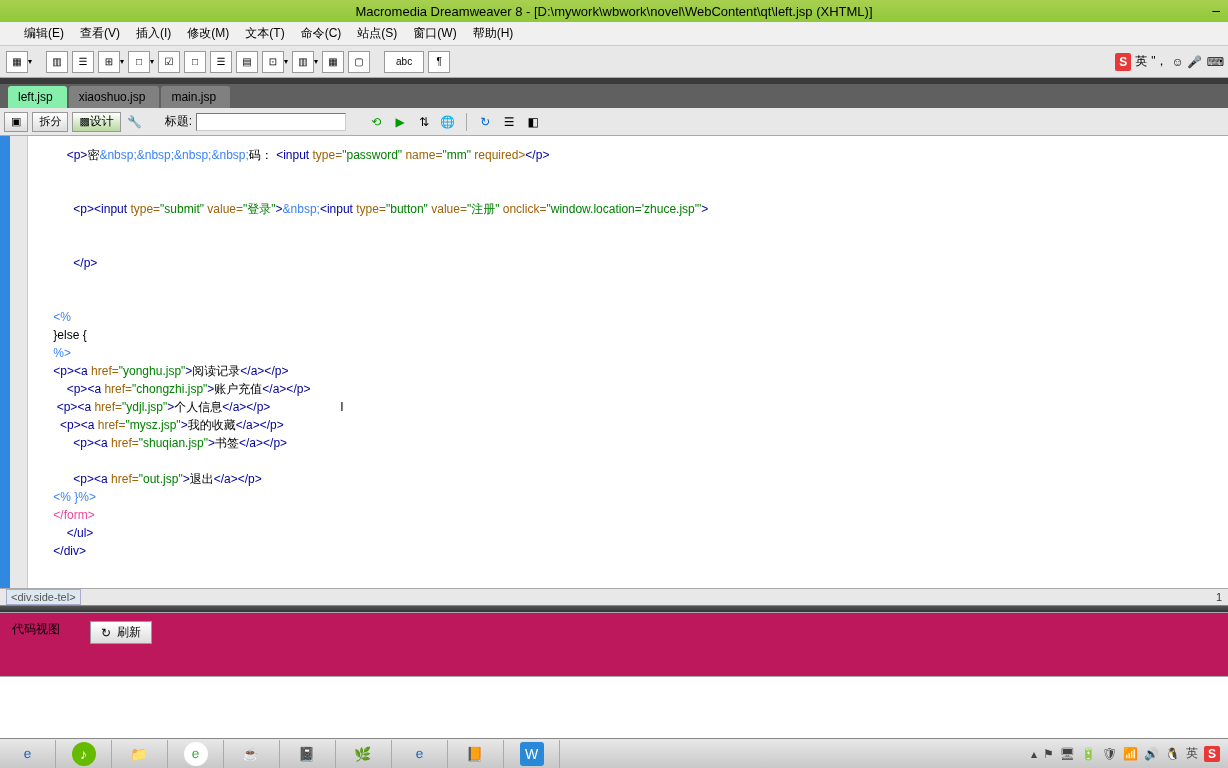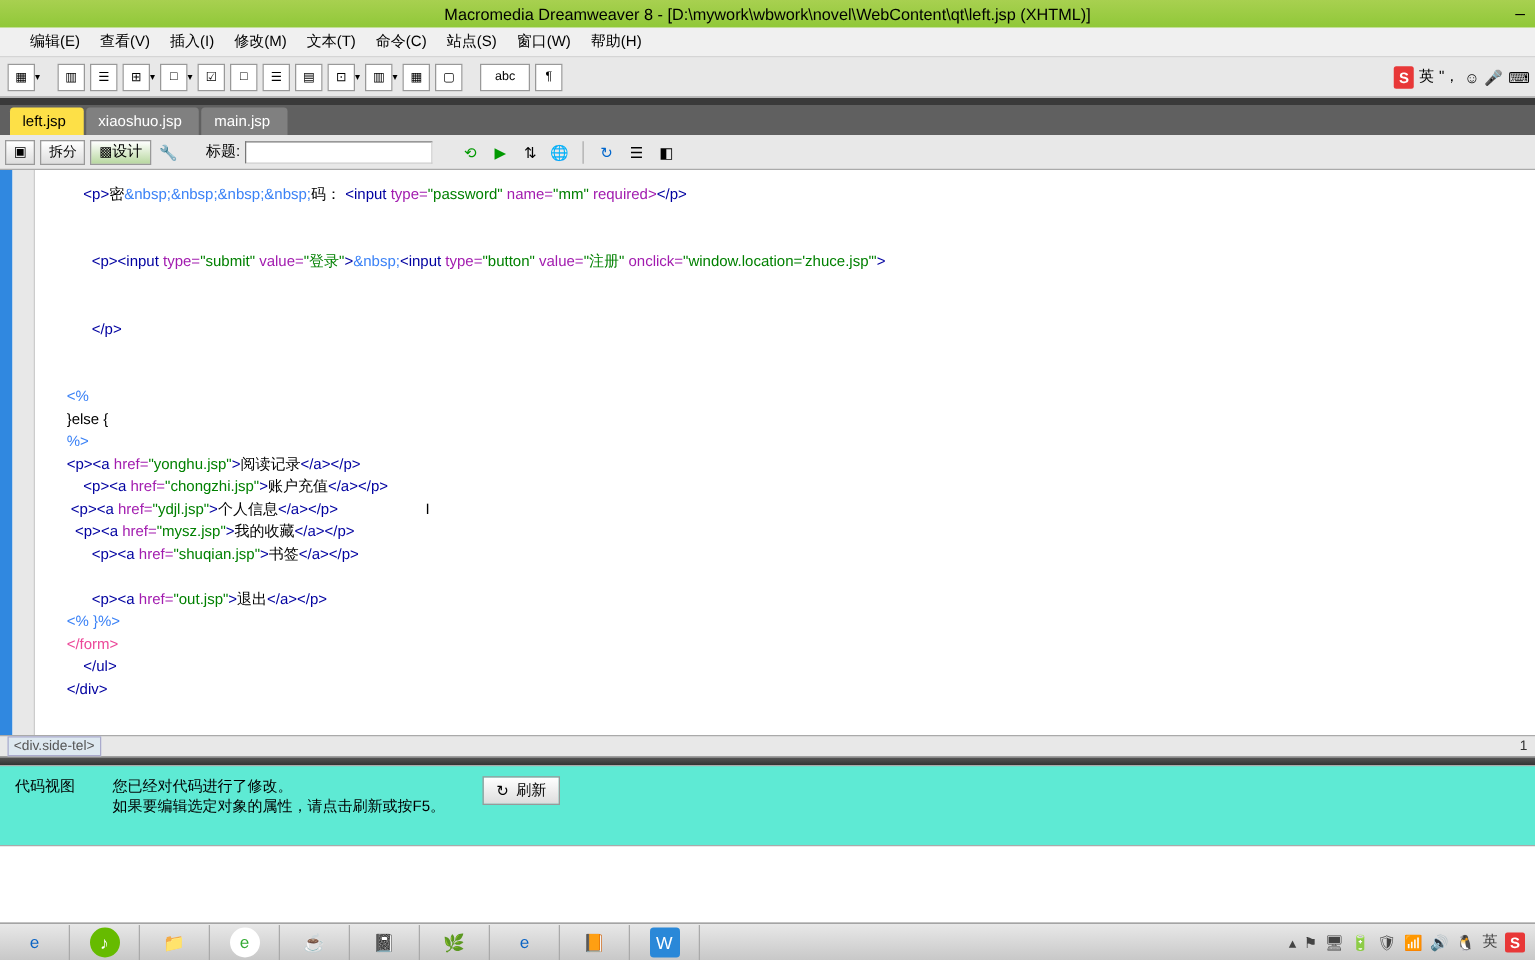--- a/index.html
+++ b/index.html
@@ -15,49 +15,49 @@
 .insertbar { height: 32px; background: #e8e8e8; display: flex; align-items: center; padding: 0 4px; border-bottom: 1px solid #aaa; position: relative; }
 .insertbar .icon-btn { width: 22px; height: 22px; border: 1px solid #999; background: #fff; margin: 0 2px; display: flex; align-items: center; justify-content: center; font-size: 10px; }
 .insertbar .dropdown-caret { font-size: 8px; margin: 0 2px 0 -2px; }
 .insertbar .sep { width: 10px; }
 .insertbar .right-side { position: absolute; right: 4px; display: flex; align-items: center; gap: 4px; }
 .insertbar .sogou { background: #e83838; color: #fff; padding: 2px 4px; border-radius: 2px; font-weight: bold; }
 
 .darkbar { height: 6px; background: #3a3a3a; }
 
 .doc-tabs { height: 24px; background: #606060; display: flex; align-items: flex-end; padding-left: 8px; }
-.doc-tab { padding: 4px 14px 4px 10px; background: #808080; color: #ffffff; margin-right: 2px; border-radius: 3px 3px 0 0; font-size: 12px; cursor: default; }
-.doc-tab.active { background: #fde047; color: #000; }
+.doc-tab { padding: 4px 14px 4px 10px; background: #808080; color: #000000; margin-right: 2px; border-radius: 3px 3px 0 0; font-size: 12px; cursor: default; }
+.doc-tab.active { background: #86efac; color: #000; }
 
 .doc-toolbar { height: 28px; background: #e8e8e8; display: flex; align-items: center; padding: 0 4px; border-bottom: 1px solid #aaa; gap: 4px; }
 .doc-toolbar .tb-btn { height: 20px; padding: 0 6px; border: 1px solid #999; background: linear-gradient(#fff, #ddd); display: flex; align-items: center; font-size: 11px; cursor: default; }
 .doc-toolbar .tb-btn.active { background: linear-gradient(#fff, #b8d8a0); }
 .doc-toolbar .title-input { width: 150px; height: 18px; border: 1px inset #ccc; background: #fff; }
 .doc-toolbar .tb-icon { width: 20px; height: 20px; border: 1px solid transparent; display: flex; align-items: center; justify-content: center; }
 .doc-toolbar .tb-sep { width: 1px; height: 18px; background: #aaa; margin: 0 4px; }
 
 .code-area { display: flex; height: 452px; background: #fff; font-family: "Courier New", monospace; font-size: 14px; }
 .gutter-blue { width: 10px; background: #3088e0; }
 .gutter-grey { width: 18px; background: #e8e8e8; border-right: 1px solid #ccc; }
 .code-content { flex: 1; padding: 10px 12px; white-space: pre; overflow: hidden; line-height: 18px; color: #000; }
 .code-content .tag { color: #0000a0; }
-.code-content .attr { color: #a21caf; }
+.code-content .attr { color: #a16207; }
 .code-content .str { color: #008000; }
 .code-content .ent { color: #3b82f6; }
 .code-content .txt { color: #000; }
 .code-content .br { color: #ec4899; }
 .cursor-caret { color: #000; margin-left: 70px; }
 
 .tag-selector { height: 18px; background: #e8e8e8; border-top: 1px solid #aaa; border-bottom: 1px solid #888; display: flex; align-items: center; padding: 0 6px; justify-content: space-between; }
 .tag-selector .path { color: #555; font-size: 11px; background: #dde8f0; padding: 1px 4px; border: 1px solid #aac; }
 .tag-selector .line-num { font-size: 11px; color: #333; }
 
 .panel-header { height: 6px; background: linear-gradient(#555,#333); }
 
-.properties { height: 64px; background: #5eead4; border-top: 1px solid #aaa; display: flex; align-items: flex-start; padding: 8px 12px; gap: 30px; }
+.properties { height: 64px; background: #be185d; border-top: 1px solid #aaa; display: flex; align-items: flex-start; padding: 8px 12px; gap: 30px; }
 .properties .left-label { font-size: 12px; }
 .properties .msg { font-size: 12px; line-height: 16px; }
 .properties .refresh-btn { display: flex; align-items: center; gap: 6px; padding: 2px 10px; border: 1px solid #999; background: linear-gradient(#fff,#ddd); }
 
 .whitegap { height: 92px; background: #fff; border-top: 1px solid #aaa; }
 
 .taskbar { position: absolute; bottom: 0; left: 0; right: 0; height: 30px; background: linear-gradient(#e8e8e8,#c8c8c8); display: flex; align-items: center; border-top: 1px solid #888; }
 .taskbar .tb-item { width: 56px; height: 28px; border-right: 1px solid #aaa; display: flex; align-items: center; justify-content: center; }
 .taskbar .tb-item .ico { width: 24px; height: 24px; border-radius: 3px; display: flex; align-items: center; justify-content: center; font-size: 14px; }
 .taskbar .tray { margin-left: auto; display: flex; align-items: center; gap: 6px; padding-right: 8px; color: #444; font-size: 12px; }
@@ -173,24 +173,20 @@
 
 <div class="tag-selector">
   <span class="path">&lt;div.side-tel&gt;</span>
   <span class="line-num">1</span>
 </div>
 
 <div class="panel-header"></div>
 
 <div class="properties">
   <div class="left-label">代码视图</div>
-  <div class="msg">
-    <div>您已经对代码进行了修改。</div>
-    <div>如果要编辑选定对象的属性，请点击刷新或按F5。</div>
-  </div>
   <div class="refresh-btn">
     <span>↻</span>
     <span>刷新</span>
   </div>
 </div>
 
 <div class="whitegap"></div>
 
 <div class="taskbar">
   <div class="tb-item">

